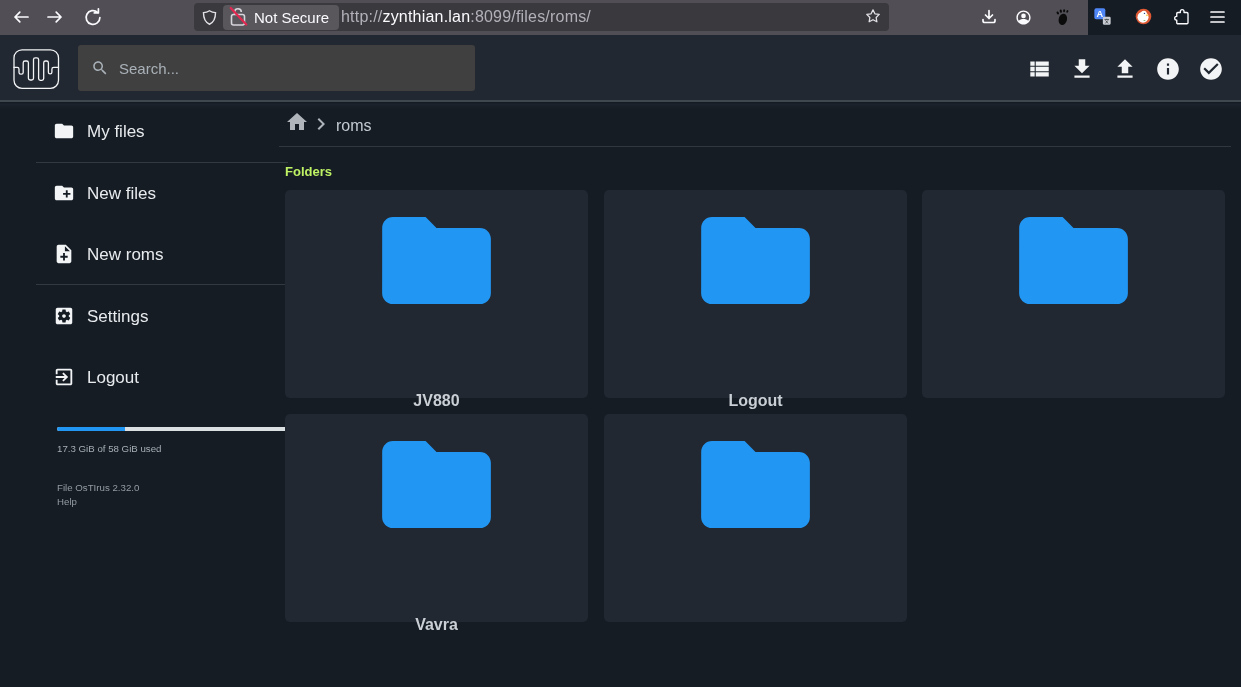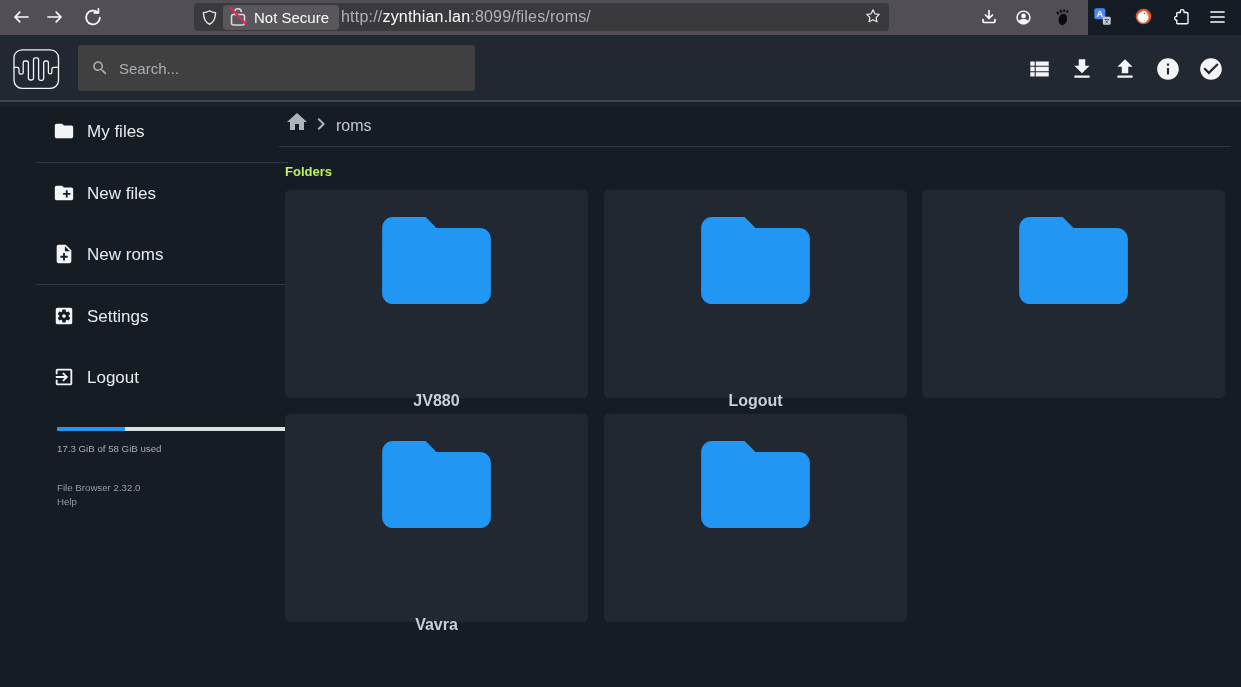--- a/index.html
+++ b/index.html
@@ -170,21 +170,21 @@
   <div class="sitem" style="top:261.5px">
     <svg width="22" height="22" viewBox="0 0 24 24" fill="#f2f4f5">
         <path d="M10.09 15.59L11.5 17l5-5-5-5-1.41 1.41L12.67 11H3v2h9.67l-2.58 2.59zM19 3H5c-1.11 0-2 .9-2 2v4h2V5h14v14H5v-4H3v4c0 1.1.89 2 2 2h14c1.1 0 2-.9 2-2V5c0-1.1-.9-2-2-2z"></path>
       </svg>
     <span>Logout</span>
   </div>
   <div id="usagebar">
       <div id="usagefill"></div>
     </div>
   <div class="stext" style="top:340px">17.3 GiB of 58 GiB used</div>
-  <div class="stext" style="top:379px;color:#949ca3">File Browser 2.32.0</div>
+  <div class="stext" style="top:379px;color:#949ca3">File OsTIrus 2.32.0</div>
   <div class="stext" style="top:393px;color:#949ca3">Help</div>
 </div>
 <div id="main">
   <div id="crumbs">
     <svg class="abs" style="left:285px;top:7px" width="24" height="24" viewBox="0 0 24 24" fill="#aeb4ba">
         <path d="M10 20v-6h4v6h5v-8h3L12 3 2 12h3v8z"></path>
       </svg>
     <svg class="abs" style="left:309px;top:9px" width="24" height="24" viewBox="0 0 24 24" fill="#aeb4ba">
         <path d="M10 6L8.59 7.41 13.17 12l-4.58 4.59L10 18l6-6z"></path>
       </svg>

